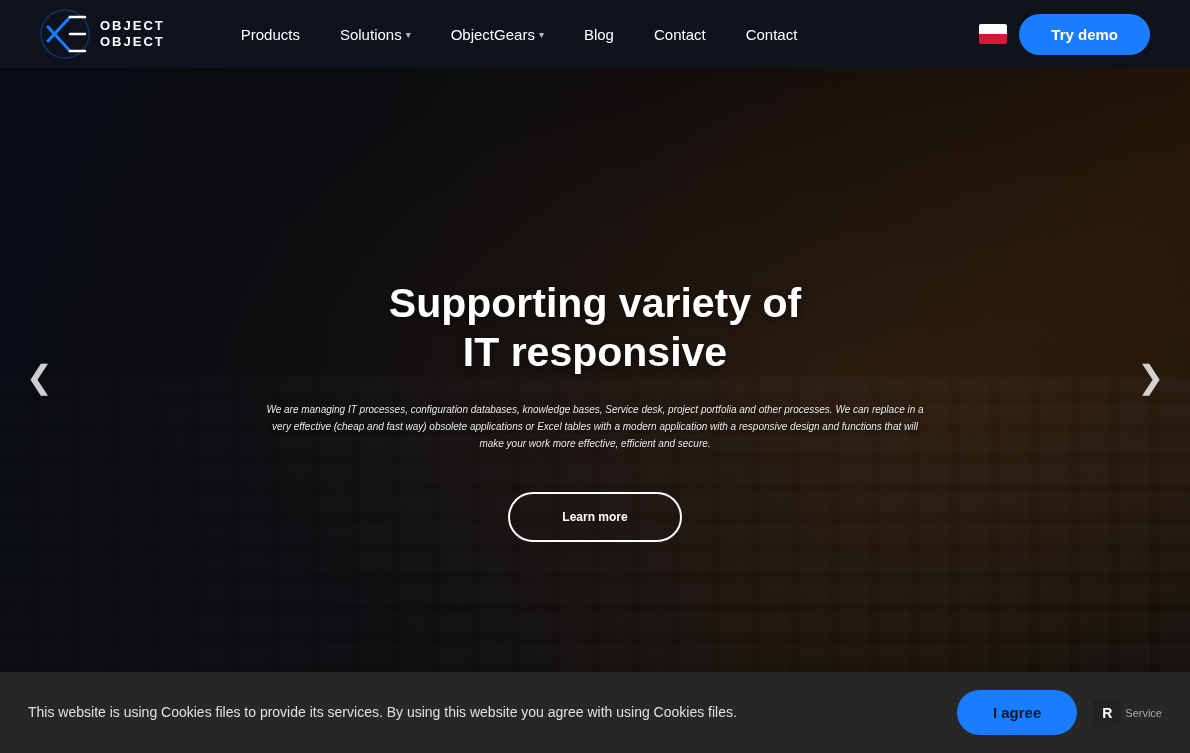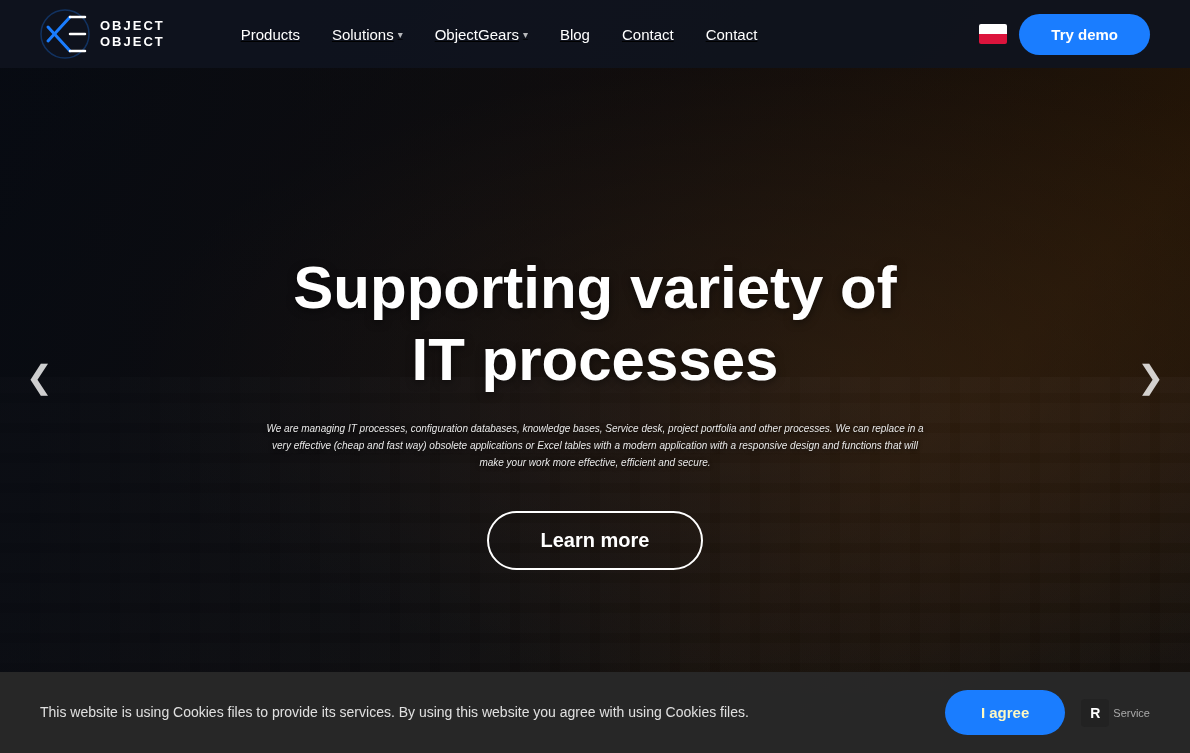--- a/index.html
+++ b/index.html
@@ -32,22 +32,22 @@
       flex-direction: column;
       color: #fff;
       font-size: 13px;
       font-weight: 700;
       letter-spacing: 2px;
       line-height: 1.2;
     }
     .nav-links {
       display: flex;
       align-items: center;
+      gap: 8px;
       flex: 1;
-      text-decoration: underline;
     }
     .nav-item {
       color: #fff;
       text-decoration: none;
       font-size: 15px;
       padding: 8px 16px;
       cursor: pointer;
       display: flex;
       align-items: center;
       gap: 4px;
@@ -122,42 +122,42 @@
 
     .hero-content {
       text-align: center;
       max-width: 700px;
       padding: 0 20px;
       position: relative;
       z-index: 2;
     }
     .hero-title {
       color: #fff;
-      font-size: 60px;
+      font-size: 41px;
       font-weight: 800;
       line-height: 1.2;
       margin-bottom: 24px;
       text-shadow: 0 2px 8px rgba(0,0,0,0.5);
     }
     .hero-subtitle {
       color: #e8e8e8;
       font-size: 10px;
       line-height: 1.7;
       margin-bottom: 40px;
       text-shadow: 0 1px 4px rgba(0,0,0,0.6);
       font-style: italic;
     }
     .learn-more-btn {
       display: inline-block;
       border: 2px solid #fff;
       color: #fff;
       background: transparent;
       border-radius: 30px;
       padding: 16px 52px;
-      font-size: 20px;
+      font-size: 12px;
       font-weight: 600;
       cursor: pointer;
       text-decoration: none;
       transition: background 0.2s;
     }
 
     
     .arrow-left, .arrow-right {
       position: absolute;
       top: 50%;
@@ -176,39 +176,39 @@
 
     
     .cookie-banner {
       position: absolute;
       bottom: 0; left: 0; right: 0;
       background: rgba(40,40,40,0.97);
       color: #fff;
       display: flex;
       align-items: center;
       justify-content: space-between;
-      padding: 18px 40px;
+      padding: 18px 28px;
       z-index: 20;
       min-height: 80px;
     }
     .cookie-text {
       font-size: 14px;
       color: #e0e0e0;
       max-width: 800px;
       line-height: 1.5;
     }
     .cookie-right {
       display: flex;
       align-items: center;
       gap: 16px;
       flex-shrink: 0;
     }
     .i-agree-btn {
       background: #1a7dff;
-      color: #fef9c3;
+      color: #0f172a;
       border: none;
       border-radius: 30px;
       padding: 14px 36px;
       font-size: 15px;
       font-weight: 600;
       cursor: pointer;
       white-space: nowrap;
     }
     .revain-badge {
       font-size: 11px;
@@ -296,21 +296,21 @@
   </div>
 </nav>
 
 <div class="hero">
 
   <button class="arrow-left">❮</button>
 
   <div class="hero-content">
     <h1 class="hero-title">
       <span>Supporting variety of</span><br>
-      <span>IT processes</span>
+      <span>IT responsive</span>
     </h1>
     <p class="hero-subtitle">We are managing IT processes, configuration databases, knowledge bases, Service desk, project portfolia and other processes. We can replace in a very effective (cheap and fast way) obsolete applications or Excel tables with a modern application with a responsive design and functions that will make your work more effective, efficient and secure.</p>
     <a class="learn-more-btn">Learn more</a>
   </div>
 
   <button class="arrow-right">❯</button>
 </div>
 
 <div class="cookie-banner">
   <p class="cookie-text">This website is using Cookies files to provide its services. By using this website you agree with using Cookies files.</p>

